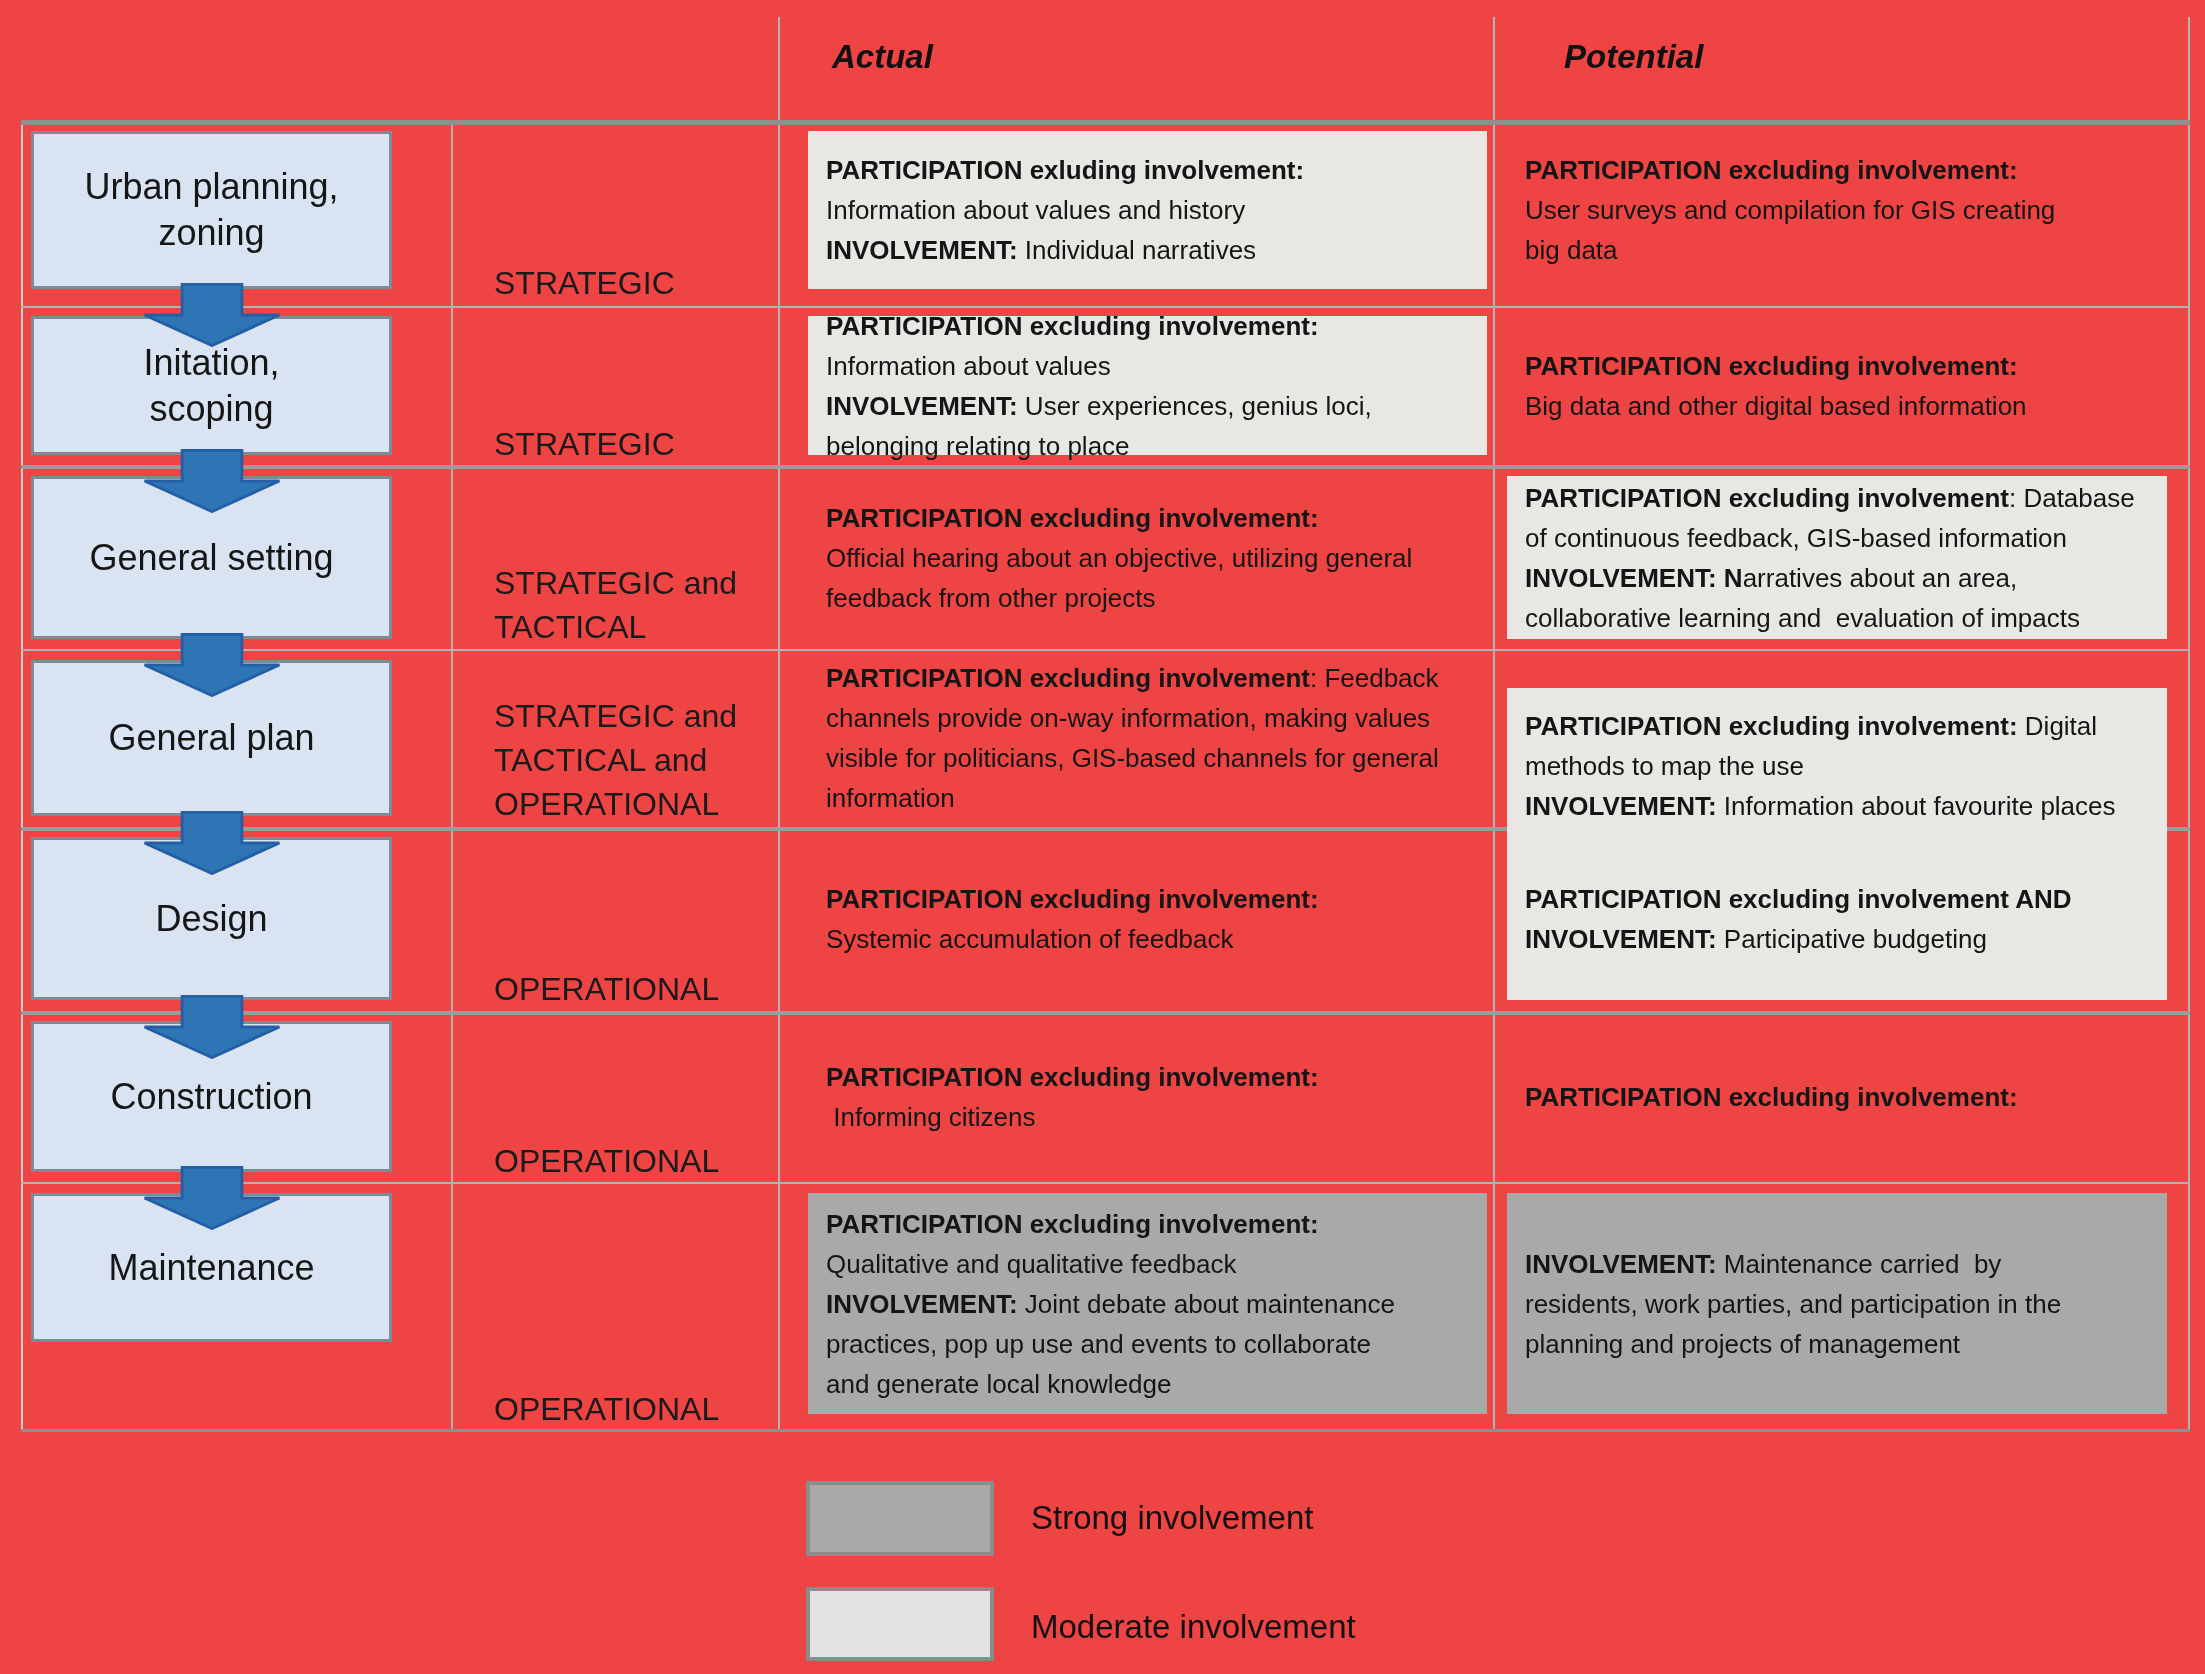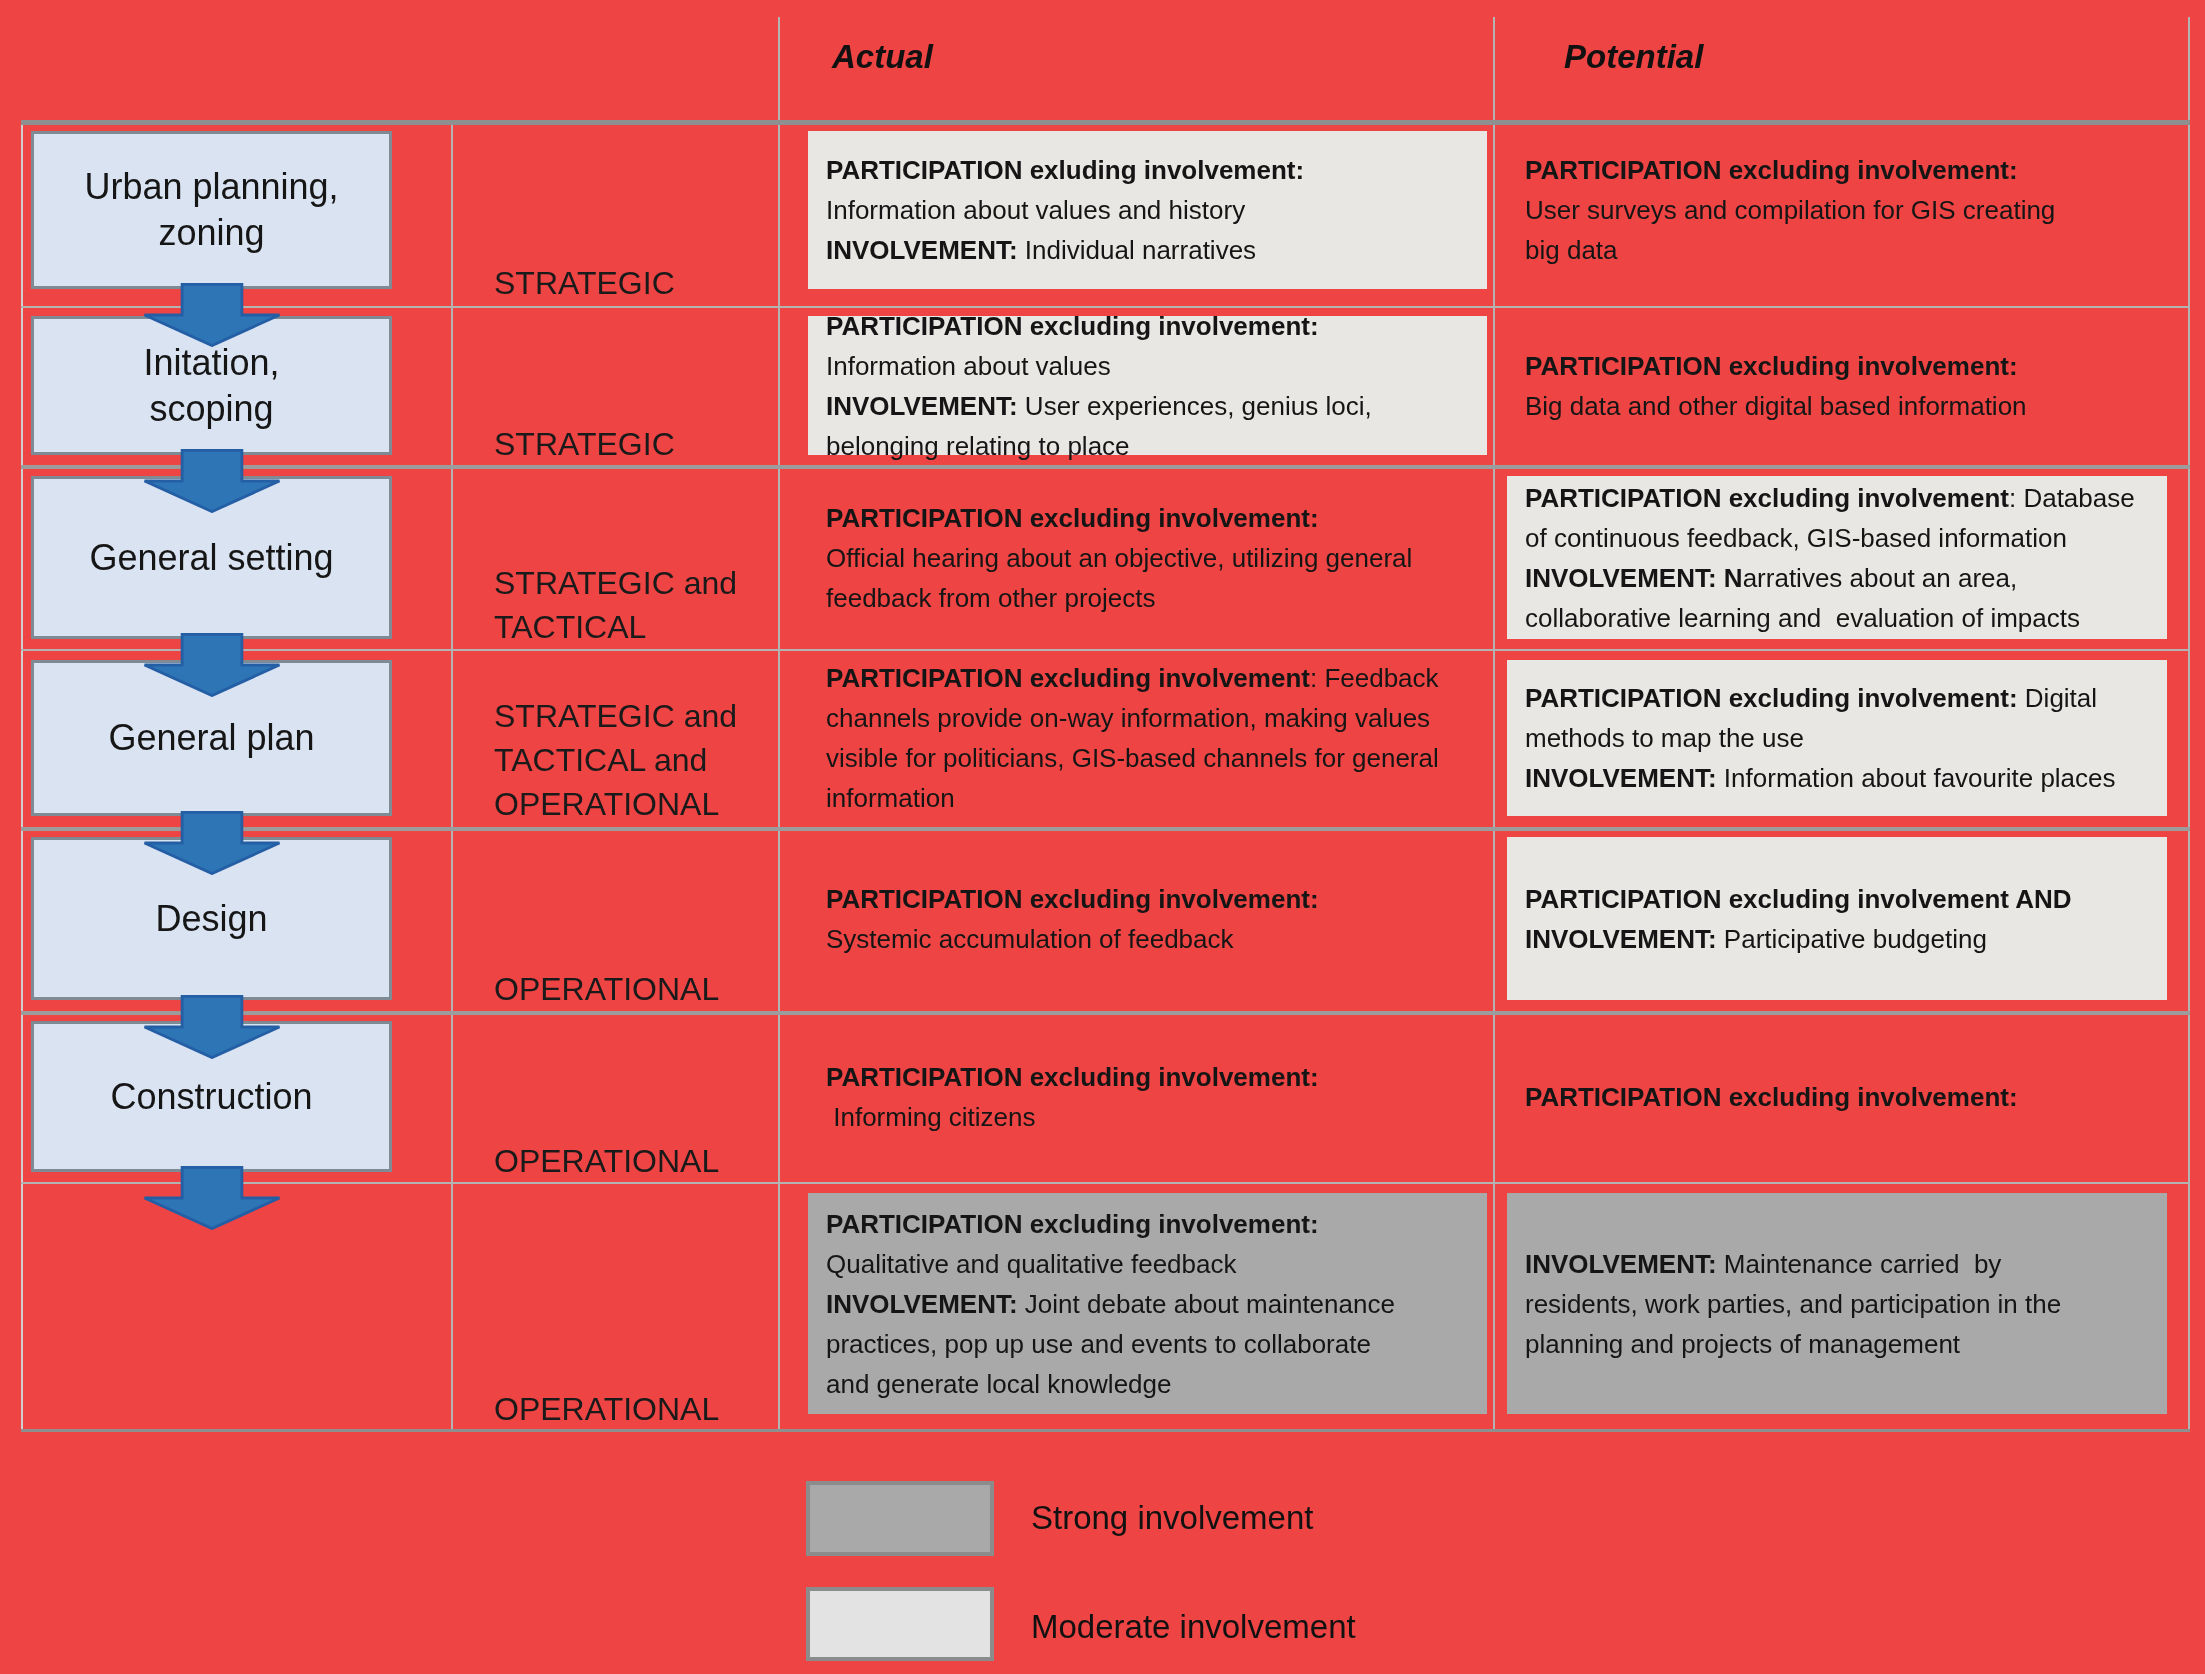--- a/index.html
+++ b/index.html
@@ -94,20 +94,21 @@
   <div class="hline thick" style="left:21px;top:1429px;width:2169px;height:2.8px;"></div>
 
   <div class="phase-box" style="top:131px;height:158px;"><span>Urban planning,
 zoning</span></div>
   <div class="phase-box" style="top:316px;height:139px;"><span>Initation,
 scoping</span></div>
   <div class="phase-box" style="top:476px;height:163px;"><span>General setting</span></div>
   <div class="phase-box" style="top:660px;height:156px;"><span>General plan</span></div>
   <div class="phase-box" style="top:837px;height:163px;"><span>Design</span></div>
   <div class="phase-box" style="top:1021px;height:151px;"><span>Construction</span></div>
+  <div class="phase-box" style="top:1193px;height:149px;"><span>Maintenance</span></div>
 
   <svg class="arrow" style="left:139px;top:283px;" width="146" height="64" viewBox="0 0 210 92">
       <polygon points="62,2 148,2 148,46 202,46 105,90 8,46 62,46"></polygon>
     </svg>
   <svg class="arrow" style="left:139px;top:449px;" width="146" height="64" viewBox="0 0 210 92">
       <polygon points="62,2 148,2 148,46 202,46 105,90 8,46 62,46"></polygon>
     </svg>
   <svg class="arrow" style="left:139px;top:633px;" width="146" height="64" viewBox="0 0 210 92">
       <polygon points="62,2 148,2 148,46 202,46 105,90 8,46 62,46"></polygon>
     </svg>
@@ -178,21 +179,21 @@
   <div class="cell" style="left:1507px;top:316px;width:660px;height:139px;">
       <div class="cell-text"><span class="b">PARTICIPATION excluding involvement:</span><span>
 Big data and other digital based information</span></div>
     </div>
   <div class="cell shade-moderate" style="left:1507px;top:476px;width:660px;height:163px;">
       <div class="cell-text"><span class="b">PARTICIPATION excluding involvement</span><span>: Database
 of continuous feedback, GIS-based information
 </span><span class="b">INVOLVEMENT: N</span><span>arratives about an area,
 collaborative learning and  evaluation of impacts</span></div>
     </div>
-  <div class="cell shade-moderate" style="left:1507px;top:660px;width:660px;height:156px;">
+  <div class="cell shade-moderate" style="left:1507px;top:688px;width:660px;height:156px;">
       <div class="cell-text"><span class="b">PARTICIPATION excluding involvement:</span><span> Digital
 methods to map the use
 </span><span class="b">INVOLVEMENT:</span><span> Information about favourite places</span></div>
     </div>
   <div class="cell shade-moderate" style="left:1507px;top:837px;width:660px;height:163px;">
       <div class="cell-text"><span class="b">PARTICIPATION excluding involvement AND
 INVOLVEMENT:</span><span> Participative budgeting</span></div>
     </div>
   <div class="cell" style="left:1507px;top:1021px;width:660px;height:151px;">
       <div class="cell-text"><span class="b">PARTICIPATION excluding involvement:</span></div>

